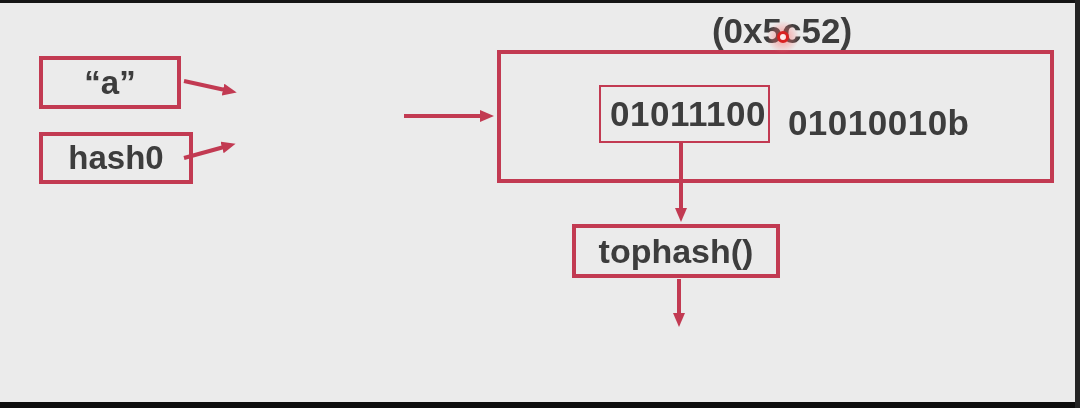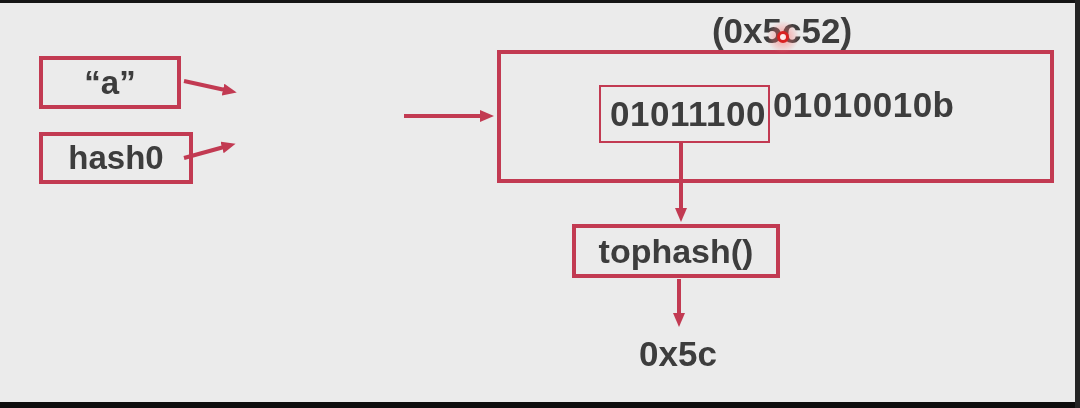--- a/index.html
+++ b/index.html
@@ -32,31 +32,31 @@
     letter-spacing:0px;
   }
   .node-a      {left:39px;  top:56px;  width:142px; height:53px;}
   .node-hash0  {left:39px;  top:132px; width:154px; height:52px;}
   .node-hasher {left:238px; top:71px;  width:164px; height:92px;}
   .node-big    {left:497px; top:50px;  width:557px; height:133px;}
   .node-tophash{left:572px; top:224px; width:208px; height:54px; font-size:34px;}
 
   .binary-row{
     position:absolute;left:599px;top:85px;height:58px;
-    display:flex;align-items:flex-start;
+    display:flex;align-items:flex-end;
     font-size:35px;letter-spacing:0.5px;
     white-space:pre;
   }
   .binary-boxed{
     display:flex;align-items:center;height:100%;
     box-sizing:border-box;
     border:2px solid var(--accent);
     padding:0 2px 0 9px;
   }
-  .binary-rest{padding-left:3px;}
+  .binary-rest{padding-left:18px;}
 
   .title{
     position:absolute;left:632px;top:11px;width:300px;
     text-align:center;font-size:35px;
   }
   .result{
     position:absolute;left:598px;top:334px;width:160px;
     text-align:center;font-size:35px;
   }
 
@@ -104,21 +104,20 @@
 
   <div class="binary-row">
     <span class="binary-boxed">01011100</span>
     <span class="binary-rest">01010010b</span>
   </div>
 
   <div class="node node-tophash">
     <span>tophash()</span>
   </div>
 
-  <div class="result">0x5c</div>
 
   <svg class="arrows" viewBox="0 0 1080 408" xmlns="http://www.w3.org/2000/svg">
     <defs>
       <marker id="ah" markerWidth="16" markerHeight="14" refX="2" refY="6" orient="auto" markerUnits="userSpaceOnUse">
         <path d="M0,0 L14,6 L0,12 Z"></path>
       </marker>
     </defs>
     <line x1="184" y1="81" x2="225" y2="90" marker-end="url(#ah)"></line>
     <line x1="184" y1="158" x2="224" y2="147" marker-end="url(#ah)"></line>
     <line x1="404" y1="116" x2="482" y2="116" marker-end="url(#ah)"></line>

